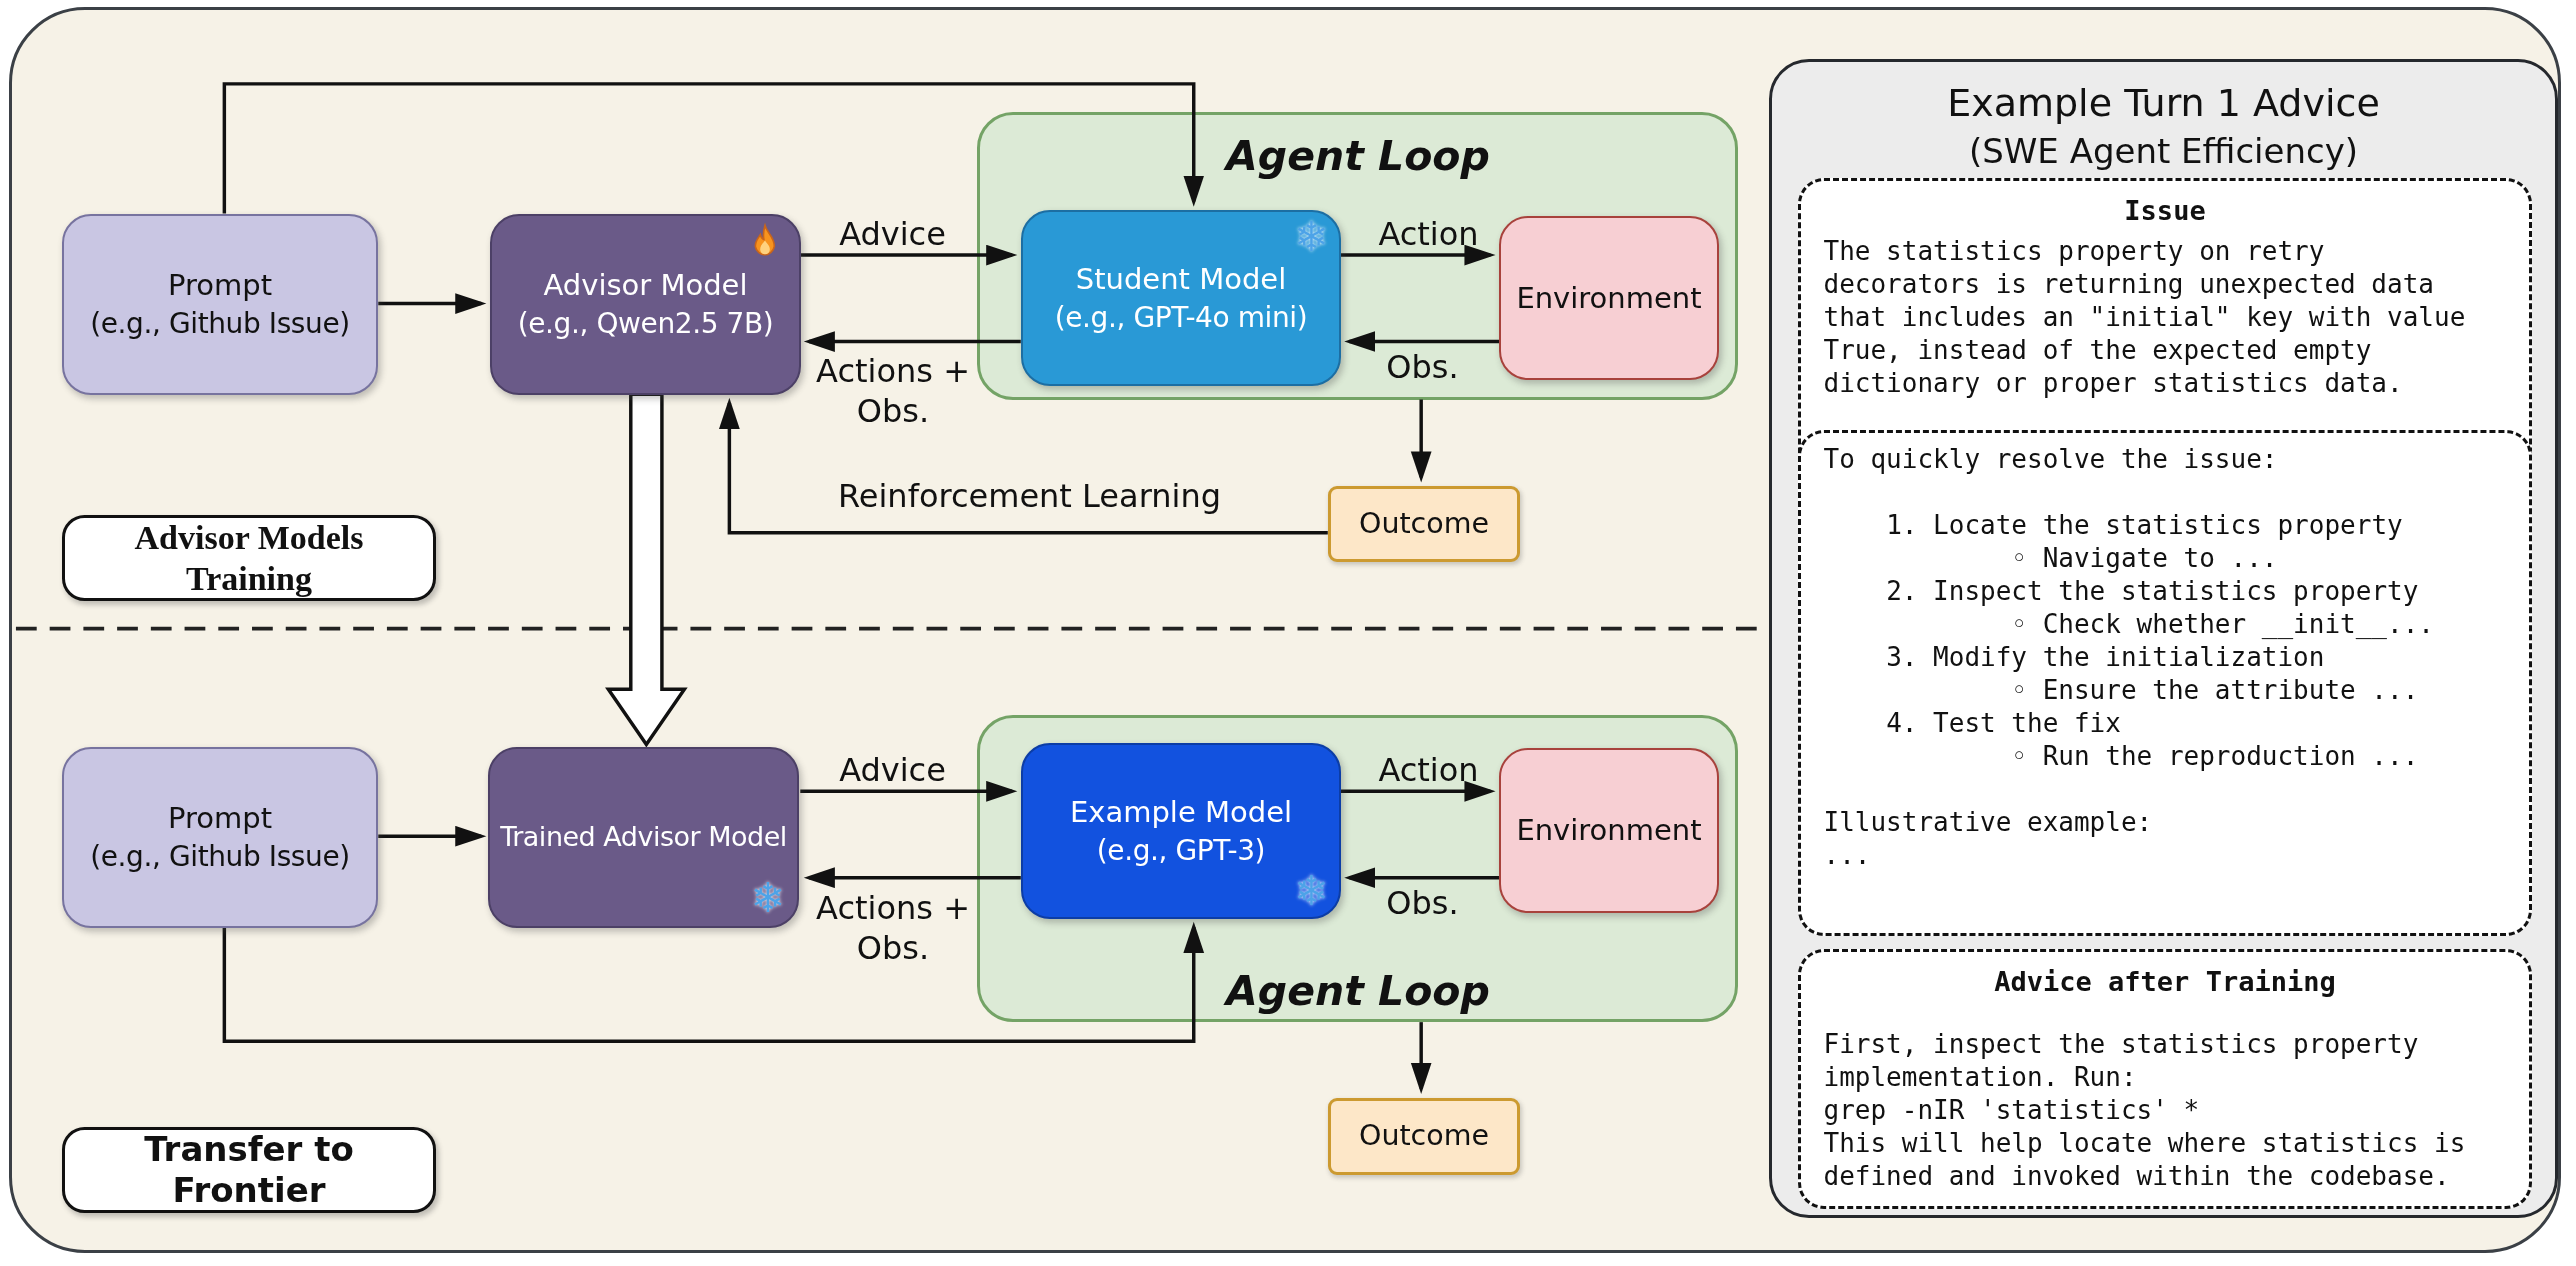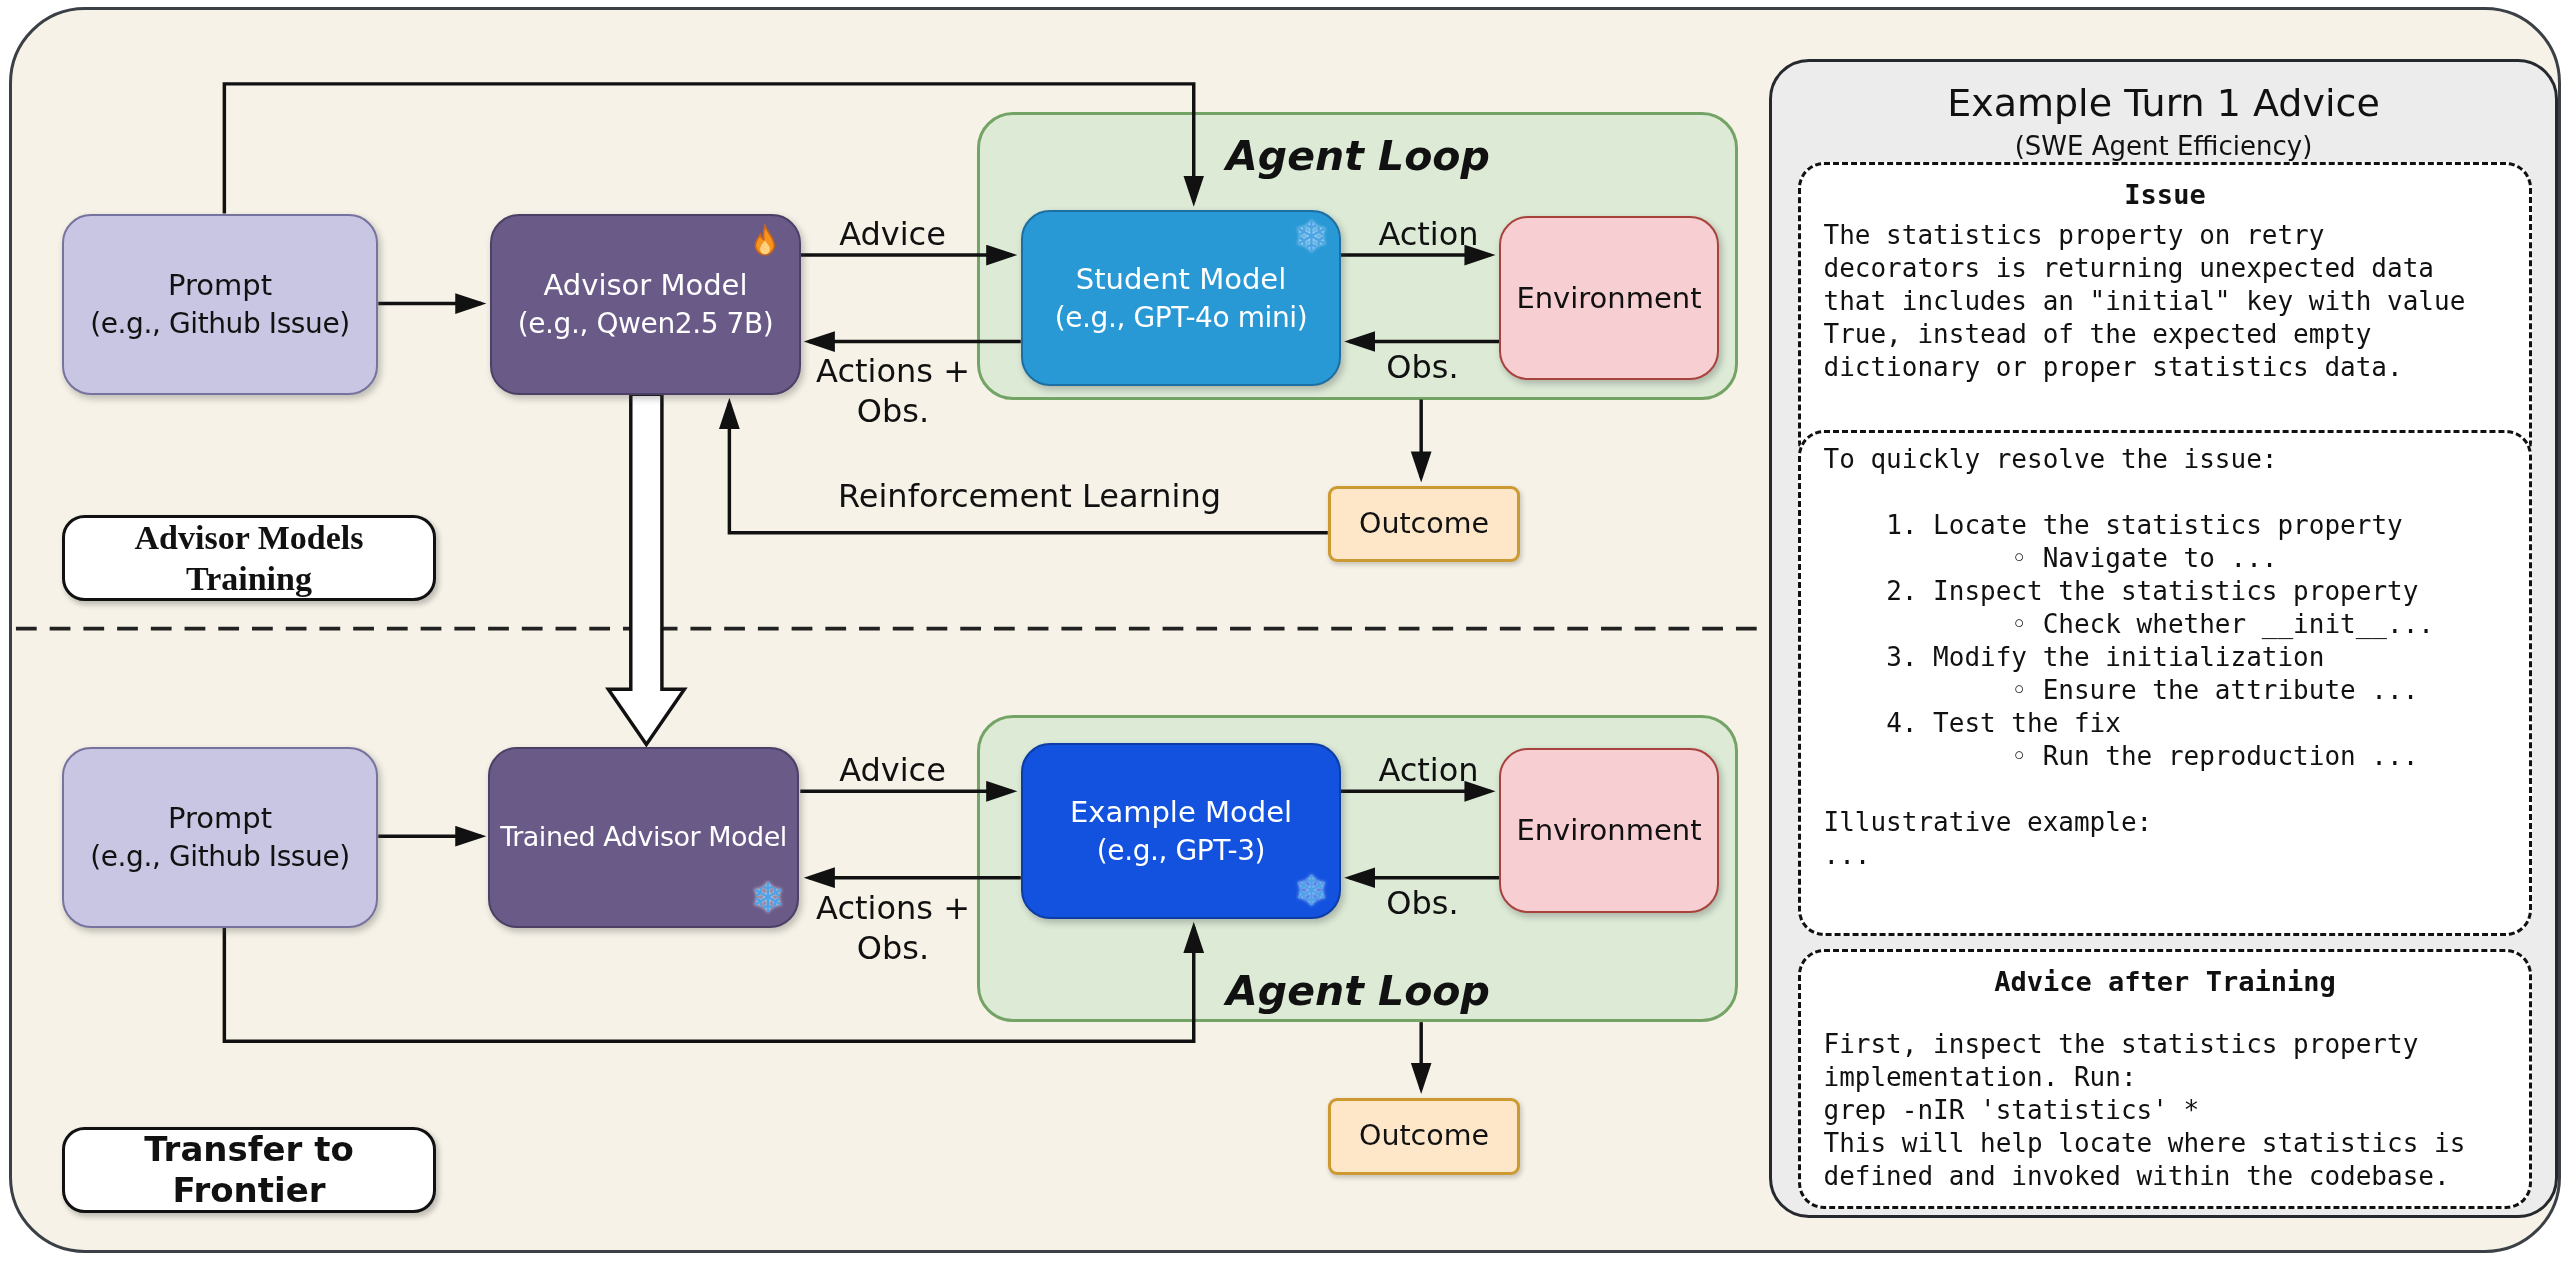--- a/index.html
+++ b/index.html
@@ -19,21 +19,21 @@
   .env{background:#f7cfd3;border:2.6px solid #a8423c;}
   .outcome{background:#fde7c8;border:3.5px solid #cc9a30;border-radius:9px;box-shadow:1.7px 2.6px 4.3px rgba(70,70,70,.25);}
   .outcome .l1{font-size:28.5px;}
   .seclabel{position:absolute;background:#ffffff;border:3px solid #111;border-radius:22.5px;display:flex;flex-direction:column;justify-content:center;align-items:center;font-weight:bold;font-size:34px;line-height:1.22;text-align:center;box-sizing:border-box;box-shadow:2.6px 3.5px 5.2px rgba(70,70,70,.30);}
   .flabel{position:absolute;font-size:32px;text-align:center;white-space:pre-line;line-height:1.2;}
   .corner-icon{position:absolute;line-height:1;}
   .snow{font-size:41px;color:#4da3e8;text-shadow:0 0 3.5px #fff;}
   
   .panel{position:absolute;left:1769px;top:59px;width:789px;height:1159px;background:#ececec;border:3px solid #25282d;border-radius:40px;box-sizing:border-box;}
   .panel-title{position:absolute;left:0;top:19px;width:100%;text-align:center;font-weight:normal;font-size:38px;}
-  .panel-subtitle{position:absolute;left:0;top:69px;width:100%;text-align:center;font-size:26px;}
+  .panel-subtitle{position:absolute;left:0;top:69px;width:100%;text-align:center;font-size:34px;}
   .dashbox{position:absolute;left:26px;width:734px;background:#ffffff;border:3.5px dashed #111;border-radius:26px;box-sizing:border-box;padding:10.4px 22.5px;font-family:"DejaVu Sans Mono",monospace;}
   .dashbox .dtitle{text-align:center;font-weight:bold;font-size:27px;margin:3.5px 0 8.7px 0;}
   .dashbox .dbody{font-size:26px;line-height:33px;white-space:pre-wrap;}
   .gap-after-title .dtitle{margin-bottom:31px;}
 </style>
 </head>
 <body>
 
 <div id="fig">
 
@@ -145,21 +145,21 @@
   <div class="flabel" style="left:806px;top:751px;width:173px;">Advice</div>
   <div class="flabel" style="left:1342px;top:751px;width:173px;">Action</div>
   <div class="flabel" style="left:1336px;top:884px;width:173px;">Obs.</div>
   <div class="flabel" style="left:763px;top:888px;width:260px;line-height:1.25;">Actions +
 Obs.</div>
 
   <div class="panel">
     <div class="panel-title">Example Turn 1 Advice</div>
     <div class="panel-subtitle">(SWE Agent Efficiency)</div>
 
-    <div class="dashbox" style="top:100px;height:306px;">
+    <div class="dashbox" style="top:116px;height:306px;">
       <div class="dtitle">Issue</div>
       <div class="dbody">The statistics property on retry
 decorators is returning unexpected data
 that includes an "initial" key with value
 True, instead of the expected empty
 dictionary or proper statistics data.</div>
     </div>
 
     <div class="dashbox" style="top:368px;height:506px;">
       <div class="dbody">To quickly resolve the issue:

